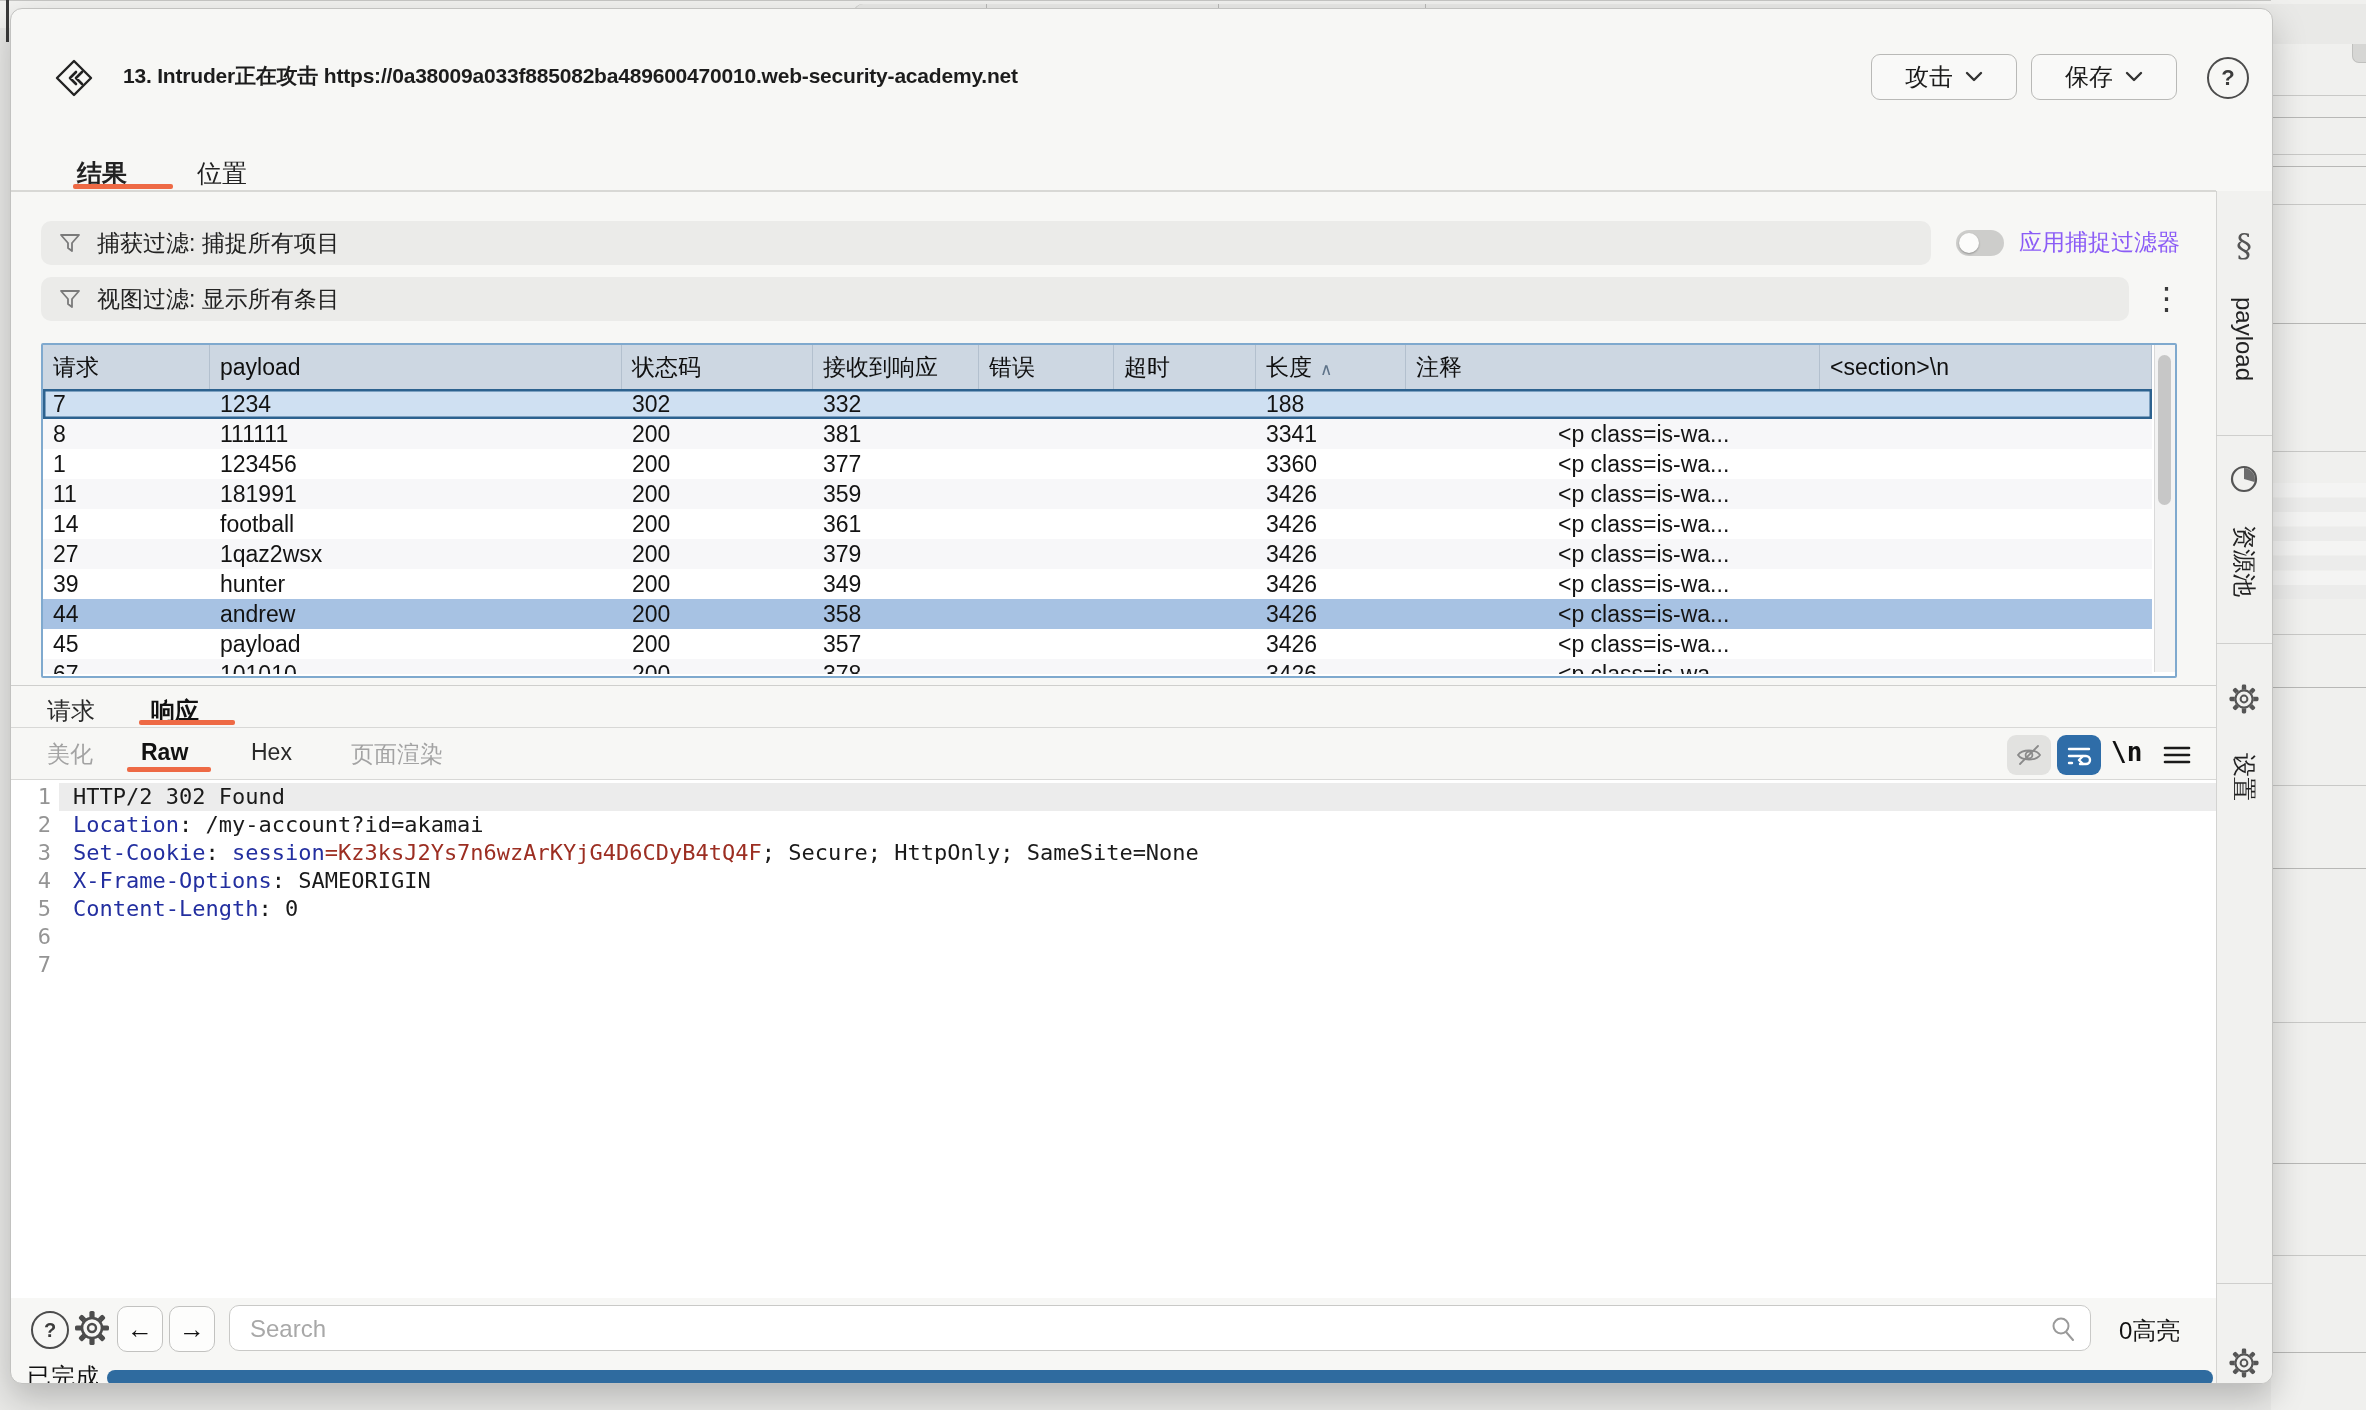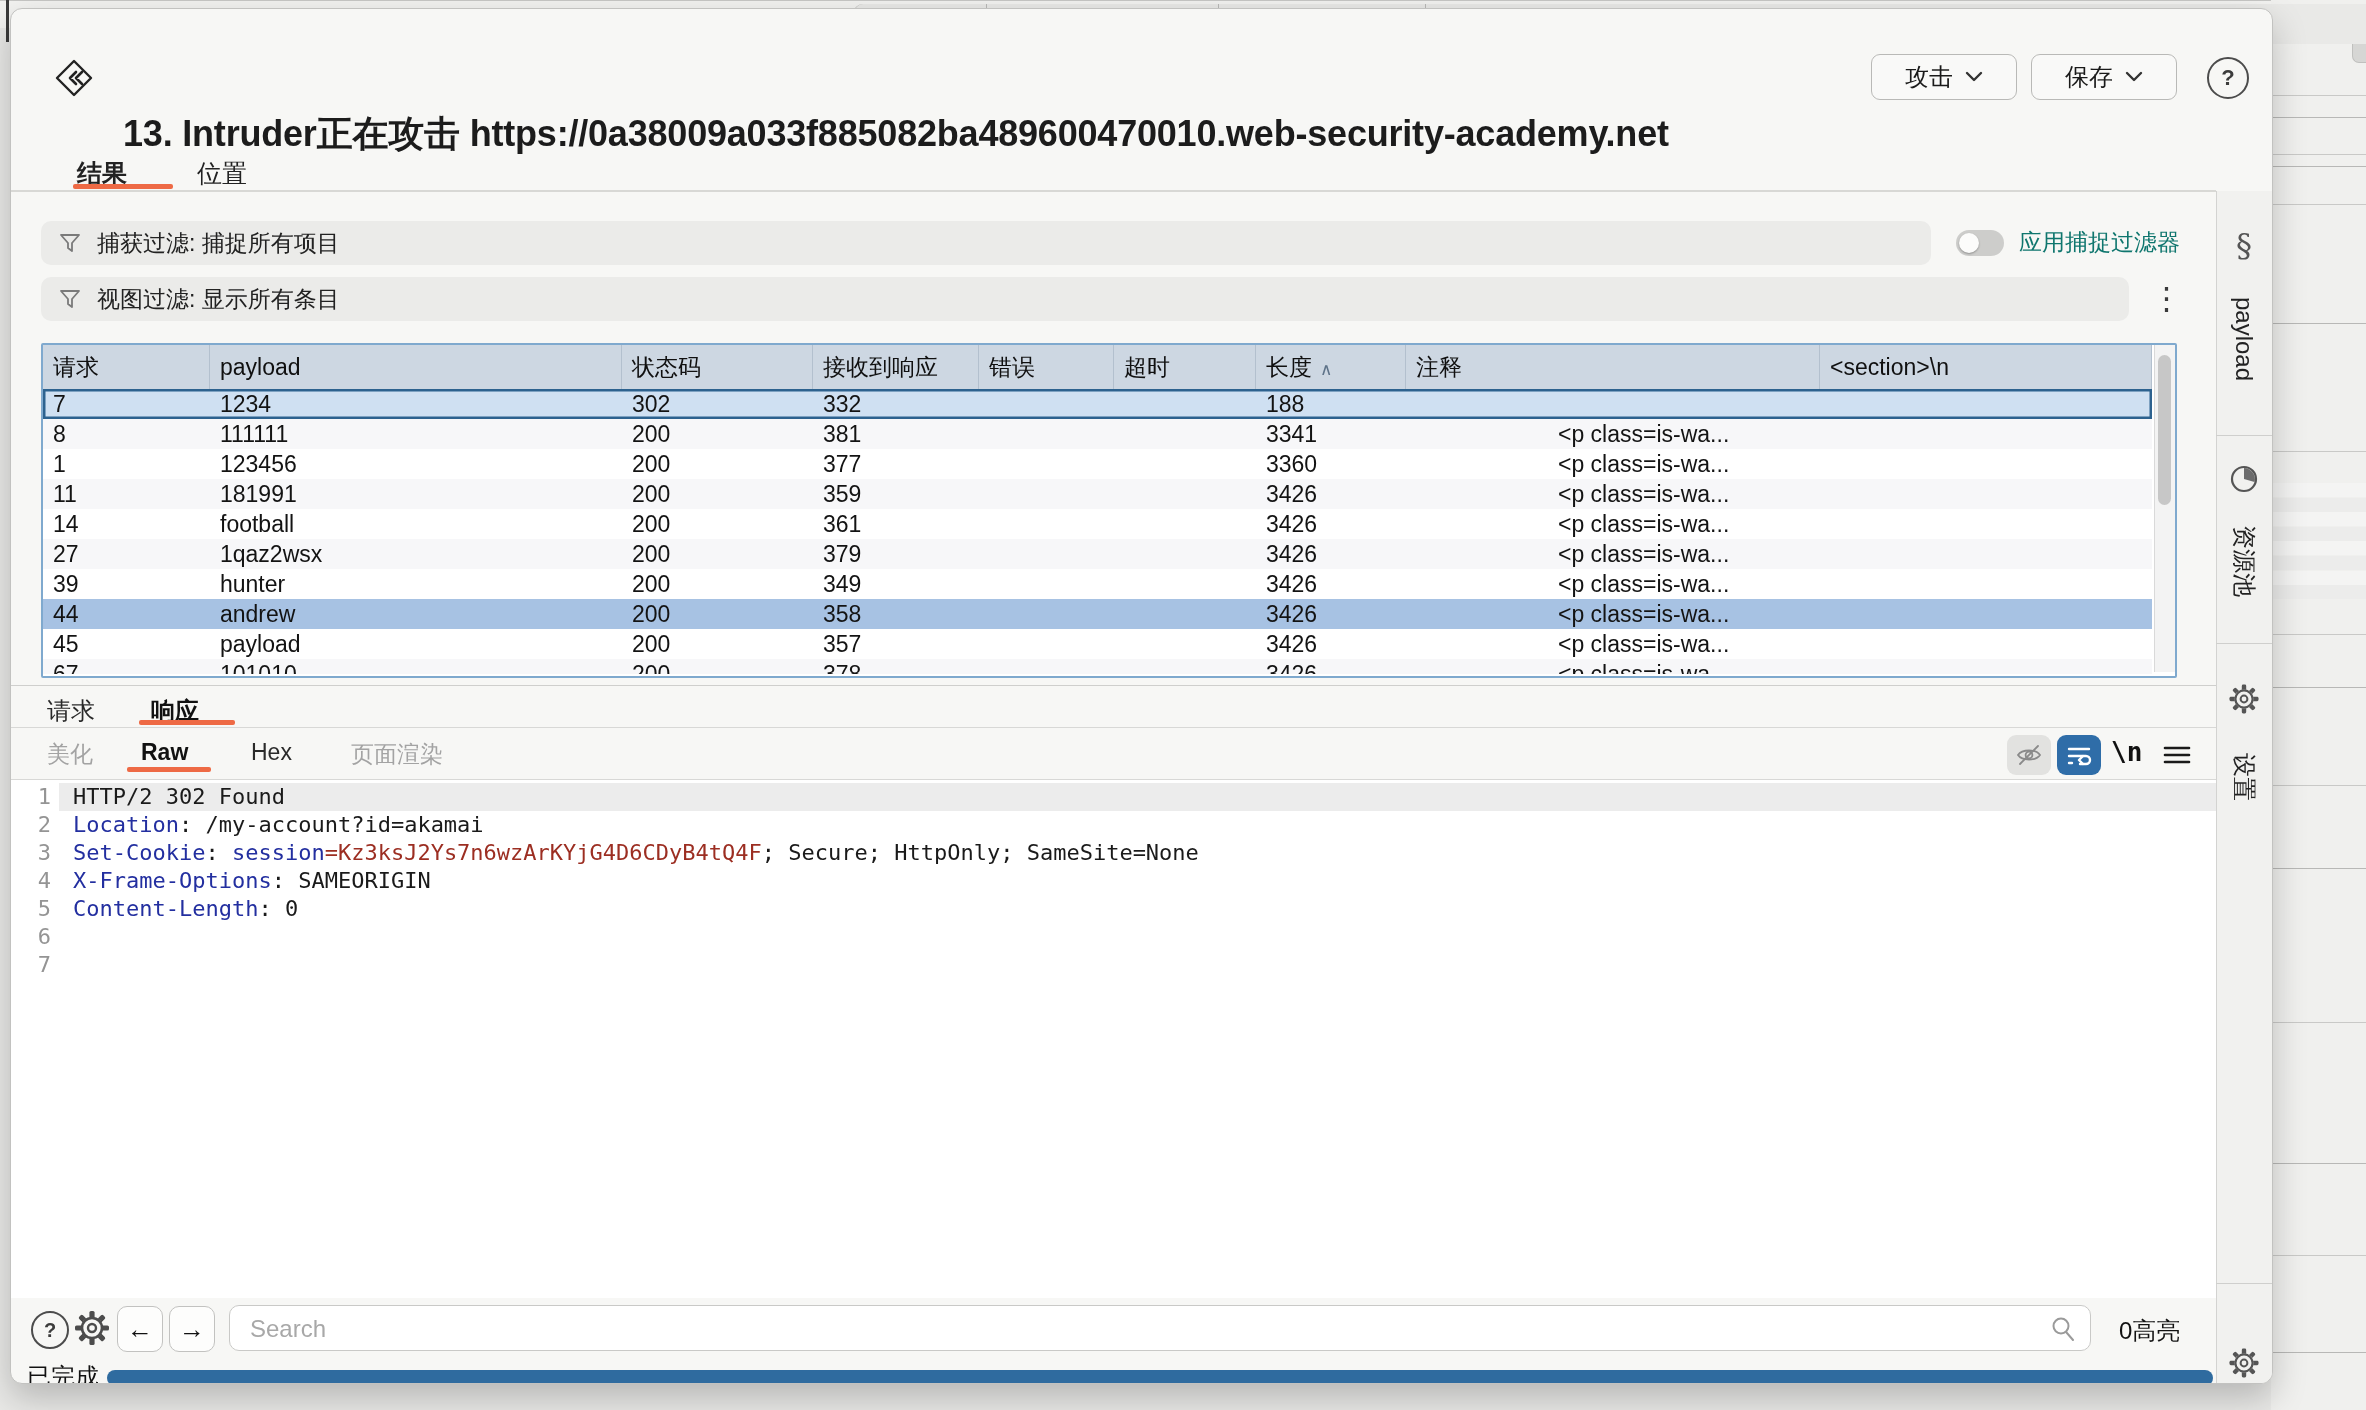--- a/index.html
+++ b/index.html
@@ -13,41 +13,41 @@
   #backdrop-btn-frag{left:2352px;top:33px;width:14px;height:28px;background:#d6d6d4;border:1px solid #c0c0be;border-radius:7px 0 0 7px;border-right:none;}
   #left-dark-mark{left:6px;top:0;width:3px;height:42px;background:#3a3a3a;}
   
   #bottom-strip{left:0;top:1383px;width:2366px;height:27px;background:#f2f2f0;border-top:1px solid #c6c6c4;overflow:hidden;}
   .strip-tab{position:absolute;top:4px;height:40px;background:#e7e7e5;border-left:1px solid #b9b9b7;}
   .strip-text{position:absolute;top:5px;font-size:26px;color:#2e2e2e;white-space:nowrap;}
   
   #window{left:10px;top:8px;width:2261px;height:1374px;background:#f7f7f5;border:1px solid #c2c2c0;
           border-radius:12px;box-shadow:0 14px 34px rgba(0,0,0,.22);overflow:hidden;}
   .winx{position:absolute;}
-  #title-text{left:112px;top:53px;font-size:36px;font-weight:700;letter-spacing:-.2px;white-space:nowrap;margin-top:48px;}
+  #title-text{left:112px;top:53px;font-size:21px;font-weight:700;letter-spacing:-.2px;white-space:nowrap;}
   .top-btn{display:flex;align-items:center;justify-content:center;gap:12px;height:44px;width:144px;
            border:1.5px solid #b9b9b7;border-radius:9px;background:#f9f9f8;font-size:24px;color:#1a1a1a;}
   #attack-btn{left:1860px;top:45px;}
   #save-btn{left:2020px;top:45px;}
   #help-circle{left:2196px;top:48px;width:38px;height:38px;border:2.2px solid #4c4c4c;border-radius:50%;
                display:flex;align-items:center;justify-content:center;font-size:22px;font-weight:600;color:#3c3c3c;}
   
   .main-tab{font-size:25px;color:#222;}
   #tab-results{left:66px;top:148px;font-weight:600;}
   #tab-positions{left:186px;top:148px;}
   #tab-underline{left:62px;top:175px;width:100px;height:5px;background:#ee6a45;border-radius:2px;}
   #tabs-divider{left:0;top:181px;width:2205px;height:2px;background:#d8d8d5;}
   
   .filter-bar{background:#ebebe9;border-radius:10px;display:flex;align-items:center;font-size:23px;color:#222;}
   #filter-capture{left:30px;top:212px;width:1890px;height:44px;}
   #filter-view{left:30px;top:268px;width:2088px;height:44px;}
   .funnel{margin:0 16px 0 18px;}
   #capture-toggle{left:1945px;top:221px;width:48px;height:26px;border-radius:13px;background:#cdcdcb;}
   #capture-toggle .knob{position:absolute;left:3px;top:3px;width:20px;height:20px;border-radius:50%;background:#fcfcfb;box-shadow:0 1px 2px rgba(0,0,0,.3);}
-  #apply-capture-label{left:2008px;top:218px;font-size:23px;color:#0f766e;white-space:nowrap;}
+  #apply-capture-label{left:2008px;top:218px;font-size:23px;color:#8b5cf6;white-space:nowrap;}
   #view-filter-kebab{left:2140px;top:270px;font-size:31px;color:#3a3a3a;line-height:40px;width:30px;text-align:center;}
   
   #table{left:30px;top:334px;width:2132px;height:331px;background:#fff;border:2px solid #7fa9ce;border-radius:2px;overflow:hidden;}
   #table-header{position:absolute;left:0;top:0;height:44px;width:2109px;background:#cdd7e2;display:flex;border-bottom:1px solid #a9b9c9;}
   .hcell{height:44px;line-height:44px;font-size:23px;color:#101010;padding-left:10px;box-sizing:border-box;
          border-right:1px solid #b3c0ce;white-space:nowrap;overflow:hidden;}
   .sort-arrow{font-size:17px;color:#5d7288;margin-left:8px;}
   .trow{position:absolute;left:0;width:2109px;height:30px;display:flex;background:#fff;}
   .trow.alt{background:#f7f7f9;}
   .trow.focused{background:#cfe0f2;box-shadow:inset 0 0 0 2.5px #2d628f;}

